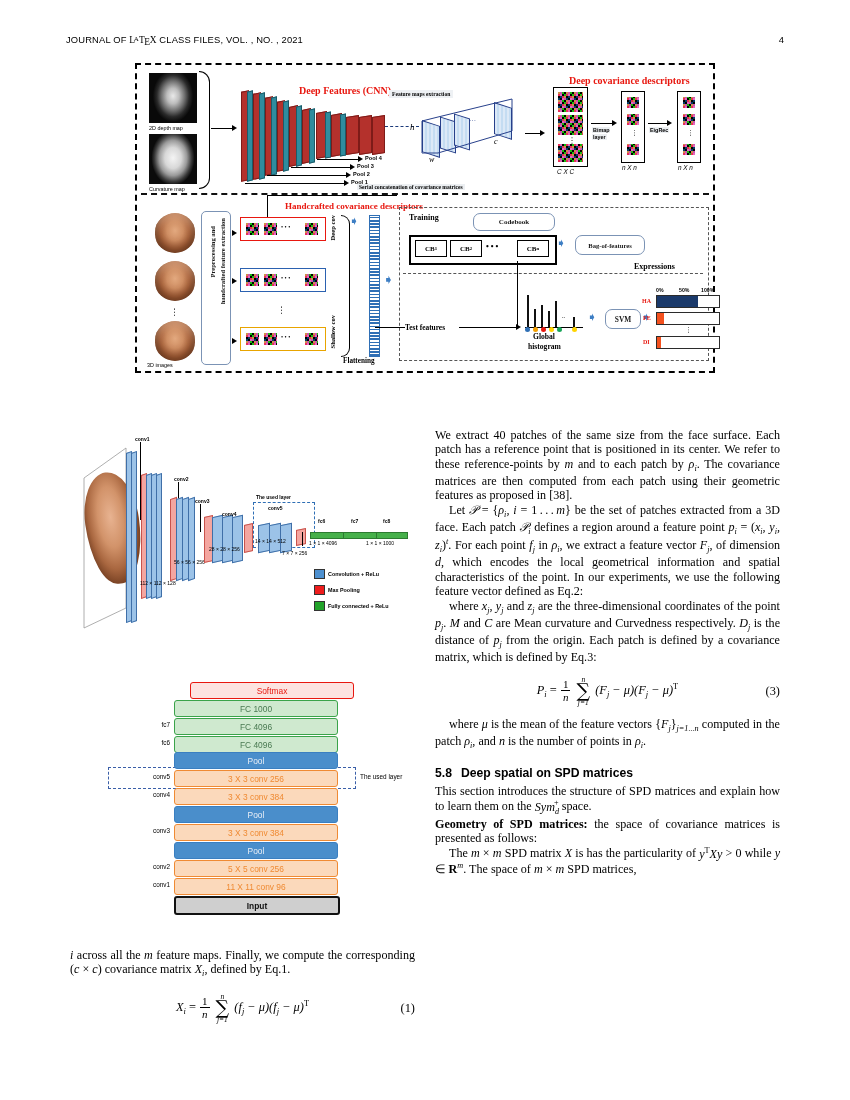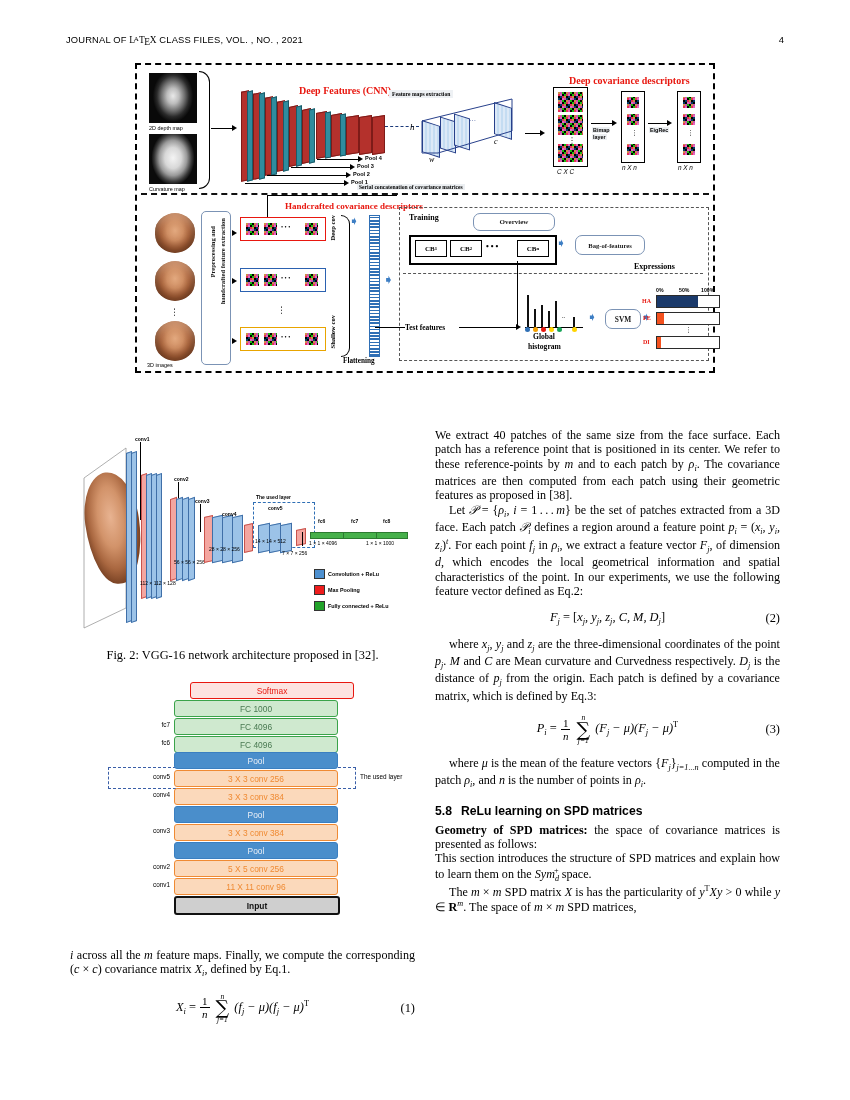--- a/index.html
+++ b/index.html
@@ -389,21 +389,21 @@
       <div class="barrow" style="left:212px; top:150px; font-size:12px;">➧</div>
 
       <div class="flatstrip" style="left:232px; top:150px; width:9px; height:140px;"></div>
       <div style="position:absolute; left:206px; top:292px; font-family:'Liberation Serif',serif; font-weight:bold; font-size:7.2px;">Flattening</div>
       <div class="barrow" style="left:246px; top:208px; font-size:13px;">➧</div>
 
       <div class="dashbox" style="left:262px; top:142px; width:308px; height:152px;"></div>
       <div style="position:absolute; left:266px; top:208px; width:300px; border-top:1.2px dashed #555;"></div>
 
       <div style="position:absolute; left:272px; top:148px; font-family:'Liberation Serif',serif; font-weight:bold; font-size:8px;">Training</div>
-      <div class="roundbox" style="left:336px; top:148px; width:80px; height:16px; font-size:7px;">Overview</div>
+      <div class="roundbox" style="left:336px; top:148px; width:80px; height:16px; font-size:7px;">Codebook</div>
 
       <div class="sqbox" style="left:272px; top:170px; width:144px; height:26px; background:transparent; border-width:2px;"></div>
       <div class="sqbox" style="left:278px; top:175px; width:30px; height:15px; font-size:7px;">
           <span>CB</span>
           <sub>1</sub>
         </div>
       <div class="sqbox" style="left:313px; top:175px; width:30px; height:15px; font-size:7px;">
           <span>CB</span>
           <sub>2</sub>
         </div>
@@ -535,21 +535,20 @@
     <div>
       <div class="legend-cube" style="left:236px; top:137px; background:#4d90d0;"></div>
       <div class="vtxt b" style="left:250px; top:139px; font-size:5.4px;">Convolution + ReLu</div>
       <div class="legend-cube" style="left:236px; top:153px; background:#ee1c1c;"></div>
       <div class="vtxt b" style="left:250px; top:155px; font-size:5.4px;">Max Pooling</div>
       <div class="legend-cube" style="left:236px; top:169px; background:#22a32a;"></div>
       <div class="vtxt b" style="left:250px; top:171px; font-size:5.4px;">Fully connected + ReLu</div>
     </div>
   </div>
 
-  <div class="figcap" style="left:70px; top:648px; width:345px;">Fig. 2: VGG-16 network architecture proposed in [32].</div>
 
   <div class="fig3">
     <div class="al-used" style="top:89px;"></div>
     <div class="al-usedtxt" style="top:95px;">The used layer</div>
 
     <div class="albar softmax" style="top:4px;margin-left:16px;">Softmax</div>
     <div class="albar fc" style="top:22px;text-align:center;">FC 1000</div>
     <div class="allab" style="top:43px;">fc7</div>
     <div class="albar fc" style="top:40px;">FC 4096</div>
     <div class="allab" style="top:61px;">fc6</div>
@@ -583,41 +582,37 @@
     </div>
   </div>
 
   <div class="col colR" style="top:428px;">
 
 
     <p>We extract 40 patches of the same size from the face surface. Each patch has a reference point that is positioned in its center. We refer to these reference-points by <span class="mth">m</span> and to each patch by <span class="mth">ρ<sub>i</sub></span>. The covariance matrices are then computed from each patch using their geometric features as proposed in [38].</p>
 
     <p class="ind">Let <span class="mth" style="font-family:'Liberation Serif',serif">𝒫</span> = {<span class="mth">ρ<sub>i</sub>, i</span> = 1 . . . <span class="mth">m</span>} be the set of patches extracted from a 3D face. Each patch <span class="mth">𝒫<sub>i</sub></span> defines a region around a feature point <span class="mth">p<sub>i</sub></span> = (<span class="mth">x<sub>i</sub>, y<sub>i</sub>, z<sub>i</sub></span>)<sup class="mth">t</sup>. For each point <span class="mth">f<sub>j</sub></span> in <span class="mth">ρ<sub>i</sub></span>, we extract a feature vector <span class="mth">F<sub>j</sub></span>, of dimension <span class="mth">d</span>, which encodes the local geometrical information and spatial characteristics of the point. In our experiments, we use the following feature vector defined as Eq.2:</p>
 
-    <div class="eq" style="margin-top:11px; margin-bottom:11px;">
-      <span class="mth">F<sub>j</sub></span> = [<span class="mth">x<sub>j</sub>, y<sub>j</sub>, z<sub>j</sub>, C, M, D<sub>j</sub></span>]
-      <span class="eqnum">(2)</span>
-    </div>
 
     <p class="ind">where <span class="mth">x<sub>j</sub></span>, <span class="mth">y<sub>j</sub></span> and <span class="mth">z<sub>j</sub></span> are the three-dimensional coordinates of the point <span class="mth">p<sub>j</sub></span>. <span class="mth">M</span> and <span class="mth">C</span> are Mean curvature and Curvedness respectively. <span class="mth">D<sub>j</sub></span> is the distance of <span class="mth">p<sub>j</sub></span> from the origin. Each patch is defined by a covariance matrix, which is defined by Eq.3:</p>
 
     <div class="eq" style="margin-top:11px; margin-bottom:11px;">
       <span class="mth">P<sub>i</sub></span> =
       <span class="frac"><span class="n">1</span><span class="d mth">n</span></span>
       <span class="sum"><span class="top">n</span><span class="sig">∑</span><span class="bot">j=1</span></span>
       <span class="mth">(F<sub>j</sub> − μ)(F<sub>j</sub> − μ)<sup class="up">T</sup></span>
       <span class="eqnum">(3)</span>
     </div>
 
     <p class="ind">where <span class="mth">μ</span> is the mean of the feature vectors {<span class="mth">F<sub>j</sub></span>}<sub class="mth">j=1...n</sub> computed in the patch <span class="mth">ρ<sub>i</sub></span>, and <span class="mth">n</span> is the number of points in <span class="mth">ρ<sub>i</sub></span>.</p>
 
     <div class="sechead-b" style="margin-top:14px;">
-      <span class="num">5.8</span><span>ReLu learning on SPD matrices</span>
+      <span class="num">5.8</span><span>Deep spatial on SPD matrices</span>
     </div>
 
+    <p><span>This section introduces the structure of SPD matrices and explain how to learn them on the </span><span class="mth">Sym<sub style="font-style:italic">d</sub><sup class="up" style="margin-left:-5px">+</sup></span><span> space.</span></p>
+
     <p><b>Geometry of SPD matrices:</b><span> the space of covariance matrices is presented as follows:</span></p>
-
-    <p><span>This section introduces the structure of SPD matrices and explain how to learn them on the </span><span class="mth">Sym<sub style="font-style:italic">d</sub><sup class="up" style="margin-left:-5px">+</sup></span><span> space.</span></p>
 
     <p class="ind">The <span class="mth">m</span> × <span class="mth">m</span> SPD matrix <span class="mth">X</span> is has the particularity of <span class="mth">y<sup class="up">T</sup>Xy</span> &gt; 0 while <span class="mth">y</span> ∈ <b style="font-family:'Liberation Serif',serif">R</b><sup class="mth">m</sup>. The space of <span class="mth">m</span> × <span class="mth">m</span> SPD matrices,</p>
   </div>
 
 </div>
 
 </body></html>

